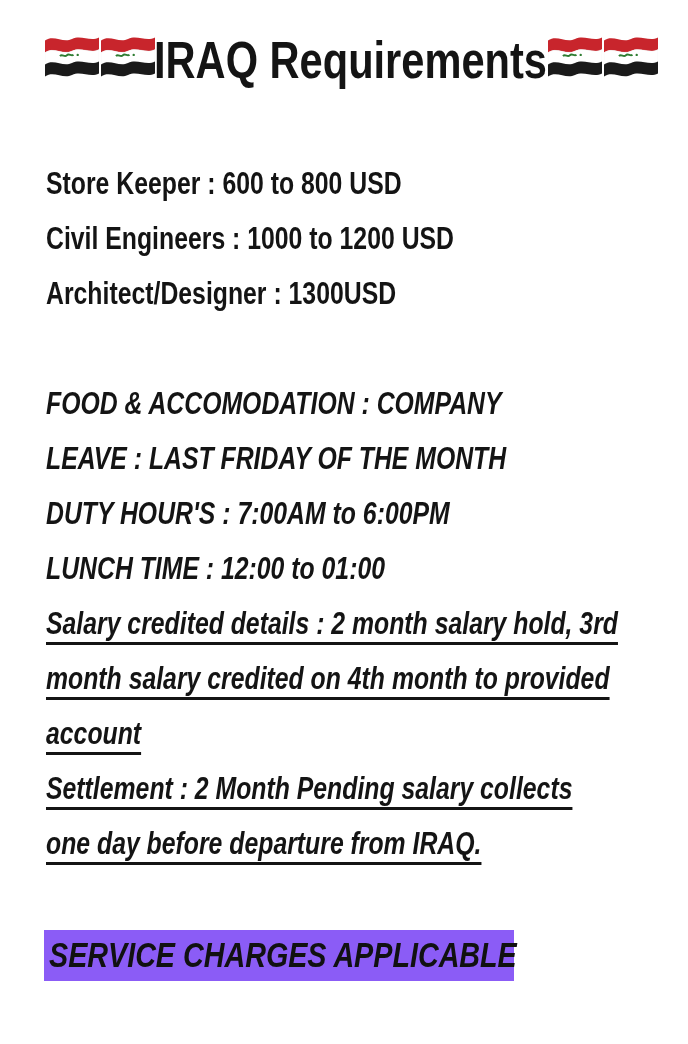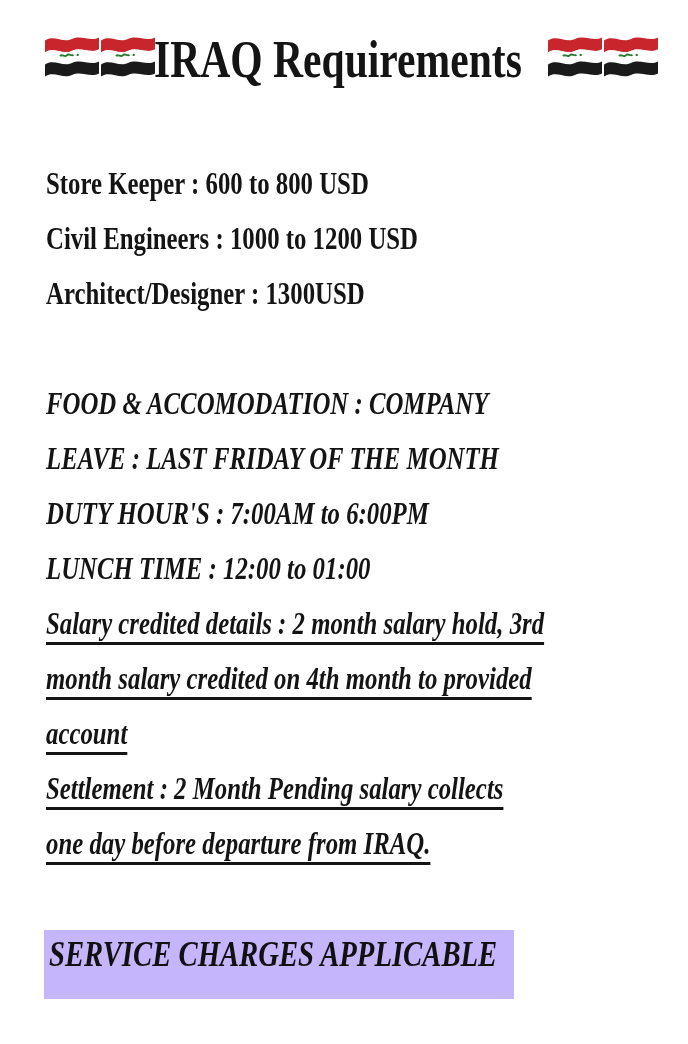--- a/index.html
+++ b/index.html
@@ -2,21 +2,21 @@
 <html><head>
 <meta charset="utf-8">
 <style>
   html,body{margin:0;padding:0;background:#ffffff;}
   .canvas{
     position:relative;
     width:688px;
     height:1044px;
     background:#ffffff;
     overflow:hidden;
-    font-family:Liberation Serif, serif;
+    font-family:Liberation Sans, sans-serif;
     color:#141414;
   }
   
   .flag{
     position:absolute;
     width:54px;height:48px;
     display:inline-block;
   }
   .page-title{
     position:absolute;
@@ -46,22 +46,22 @@
   .italic{font-style:italic;}
   .underline{
     text-decoration-line:underline;
     text-decoration-thickness:3px;
     text-underline-offset:8px;
   }
   
   .footer-highlight{
     position:absolute;
     left:44px;top:930px;
-    width:470px;height:69px;
-    background:#c4b5fd;
+    width:470px;height:51px;
+    background:#8b5cf6;
   }
   .footer-highlight .footer-text{
     display:inline-block;
     margin:6px 0 0 5px;
     font-size:35px;
     line-height:38px;
     font-weight:700;
     font-style:italic;
     white-space:nowrap;
     transform:scaleX(0.82);

